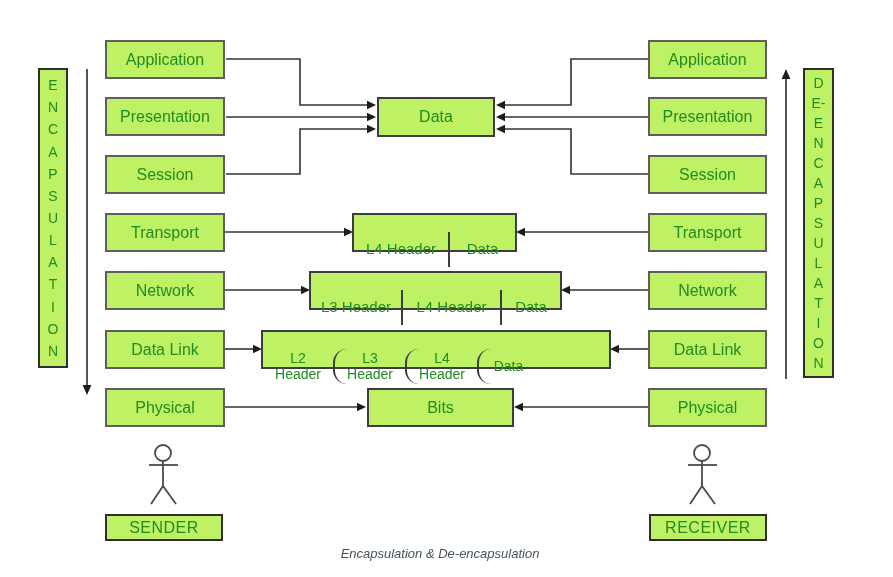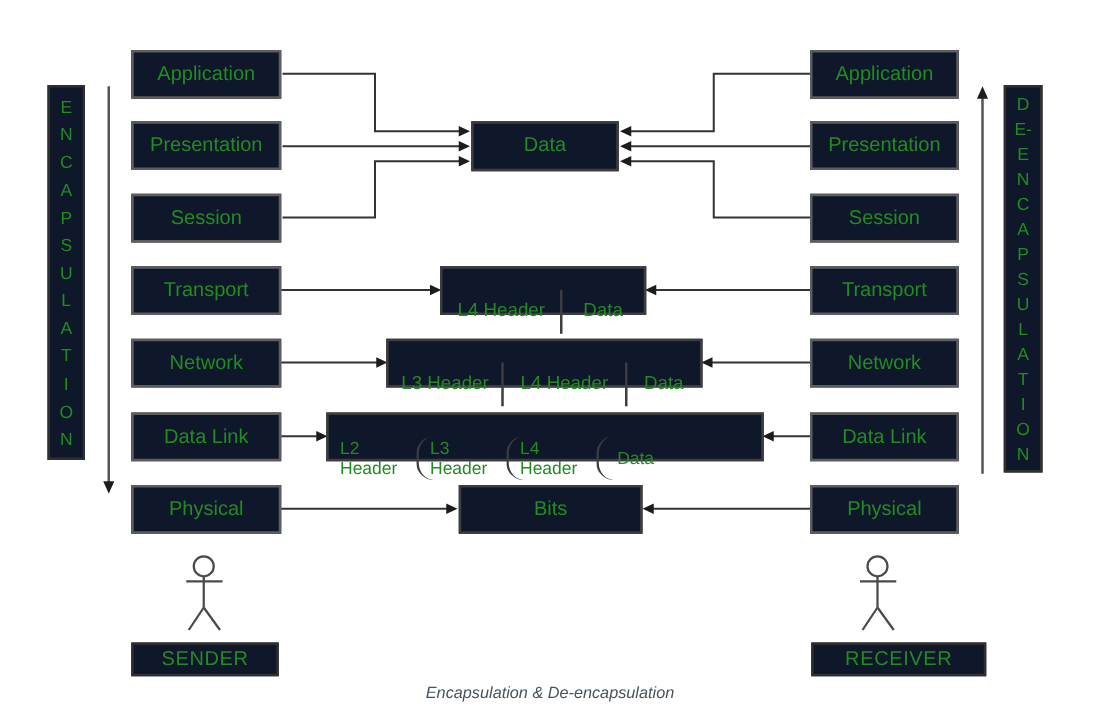--- a/index.html
+++ b/index.html
@@ -6,29 +6,29 @@
   .canvas{
     position:relative;width:893px;height:577px;background:#fff;overflow:hidden;
     font-family:"Liberation Sans","DejaVu Sans",sans-serif;
   }
   .canvas svg.wires{position:absolute;left:0;top:0;width:893px;height:577px;}
   .wire{stroke:var(--color-line,#333);stroke-width:1.6;fill:none;}
   .head{fill:#1c1c1c;stroke:none;}
   .bigline{stroke:var(--color-big_arrow,#555);stroke-width:2;fill:none;}
   .fig{stroke:var(--color-figure,#4a4a4a);stroke-width:1.8;fill:none;}
   .box{
-    position:absolute;box-sizing:border-box;background:#0f172a;
+    position:absolute;box-sizing:border-box;background:#bef264;
     display:flex;align-items:center;justify-content:center;
     color:var(--color-green,#228B22);font-size:16px;
   }
   .lbox{border:2px solid var(--color-layer_border,#5e5e5e);}
   .pdu{border:2px solid var(--color-pdu_border,#3d3d3d);padding:0;justify-content:flex-start;}
   .pdu .cell{
     box-sizing:border-box;height:100%;display:flex;align-items:center;justify-content:center;
-    line-height:1.08;font-size:15px;color:var(--color-green,#228B22);margin-top:34px;
+    text-align:center;line-height:1.08;font-size:15px;color:var(--color-green,#228B22);margin-top:34px;
   }
   .pdu .cell + .cell{border-left:2px solid var(--color-pdu_border,#3d3d3d);}
   .pdu .cell.wrap{font-size:14px;padding:0 9px;border-radius:14px;}
   .databox{border:2px solid var(--color-pdu_border,#3d3d3d);}
   .vbox{
     border:2px solid #2f2f2f;flex-direction:column;justify-content:space-evenly;
     font-size:14px;line-height:1;
   }
   .vletter{text-align:center;}
   .tag{border:2px solid #2f2f2f;font-size:16px;letter-spacing:0.5px;}
@@ -178,17 +178,17 @@
   <div class="box pdu" style="left:261px;top:330px;width:350px;height:39px">
     <div class="cell wrap" style="width:70px">L2 Header</div>
     <div class="cell wrap" style="width:72px">L3 Header</div>
     <div class="cell wrap" style="width:72px">L4 Header</div>
     <div class="cell wrap" style="width:61px">Data</div>
   </div>
 
   <div class="box databox" style="left:367px;top:388px;width:147px;height:39px">Bits</div>
 
   <div class="box tag" style="left:105px;top:514px;width:118px;height:27px">SENDER</div>
-  <div class="box tag" style="left:649px;top:514px;width:140px;height:27px">RECEIVER</div>
+  <div class="box tag" style="left:649px;top:514px;width:118px;height:27px">RECEIVER</div>
 
   <div class="caption">Encapsulation &amp; De-encapsulation</div>
 
 </div>
 
 </body></html>

